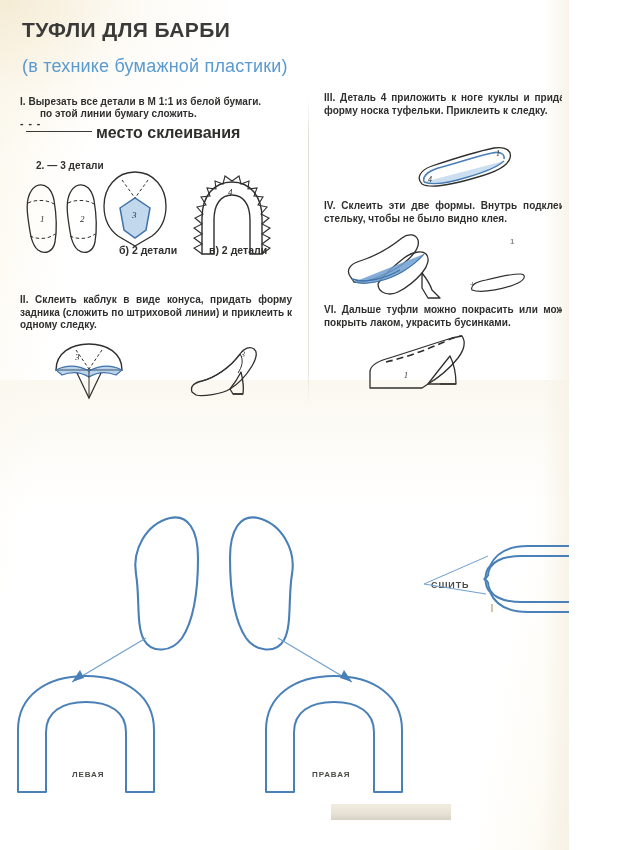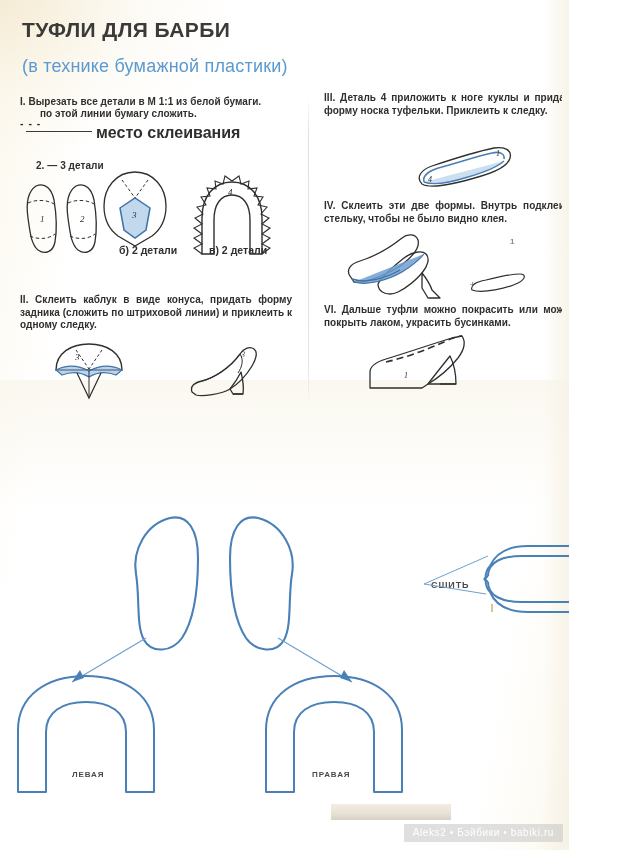--- a/index.html
+++ b/index.html
@@ -326,15 +326,14 @@
         <path d="M6 40 C6 54 20 60 40 60 L140 60"></path>
         <path d="M8 50 C14 64 28 70 46 70 L140 70"></path>
         <path d="M8 24 C2 30 2 44 8 50"></path>
         <path d="M6 34 C1 38 1 36 6 40"></path>
       </g>
       <path d="M10 62 L10 70" fill="none" stroke="#c09a6a" stroke-width="1.2"></path>
     </svg>
   </div>
 
   <div id="wm-strip"></div>
-  <div id="watermark">Aleks2 • Бэйбики • babiki.ru</div>
 
 </div>
 
 </body></html>

